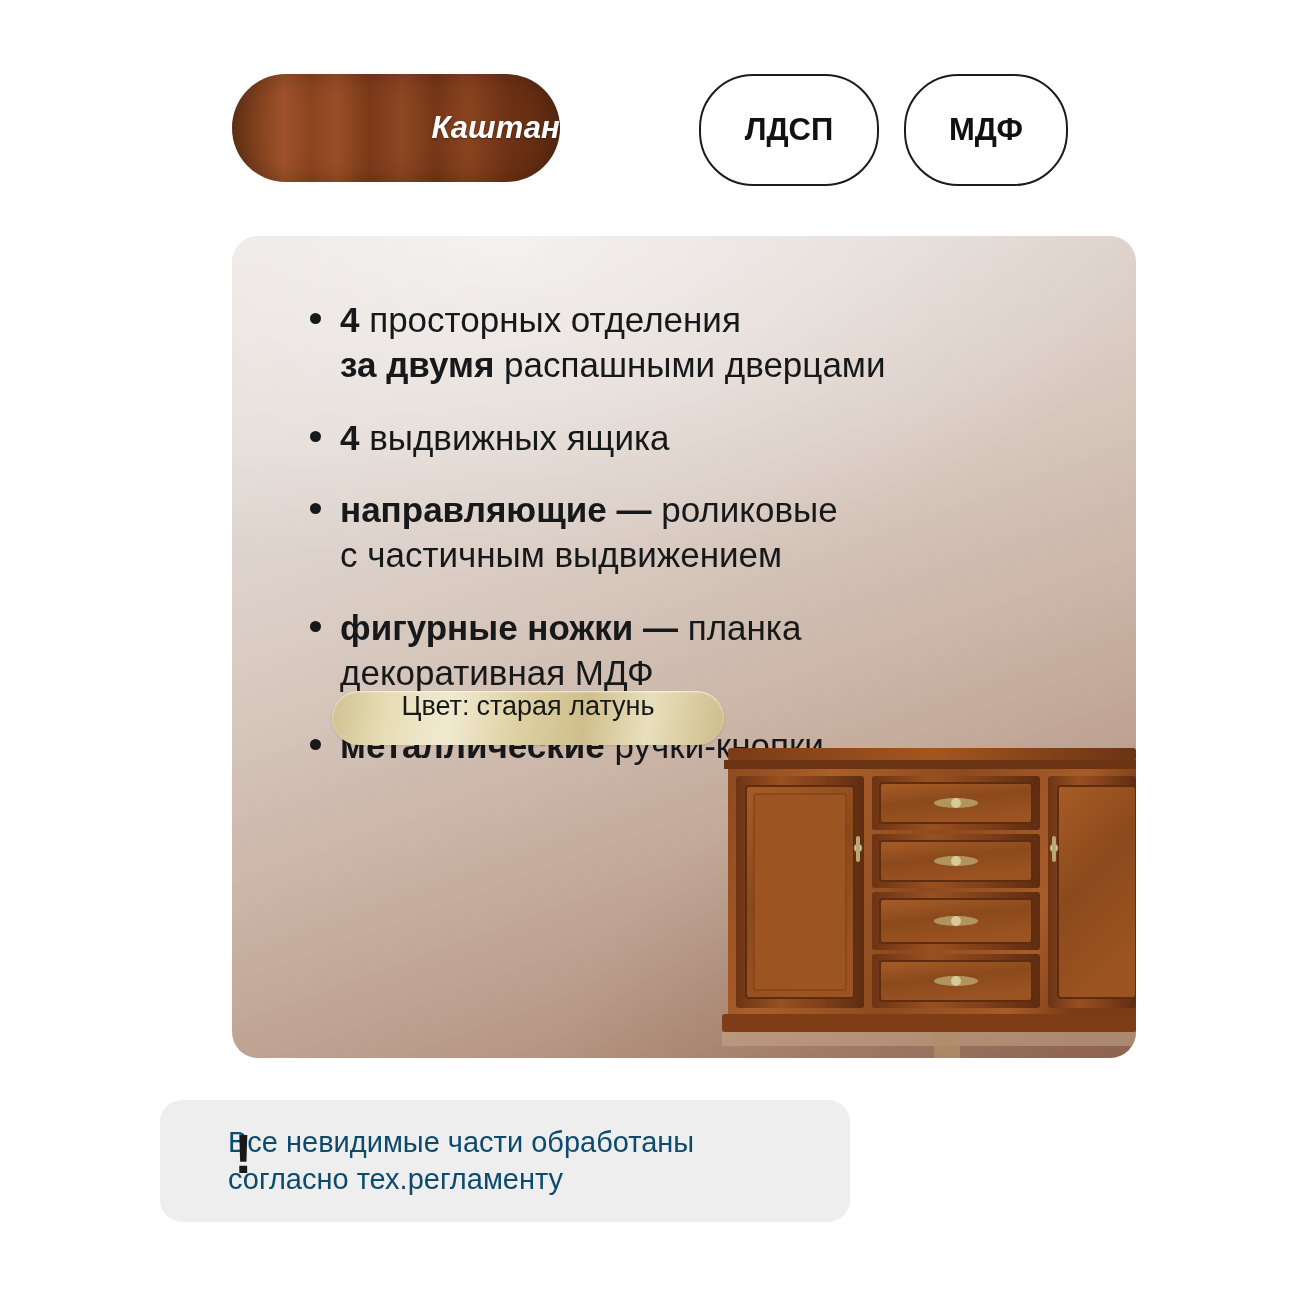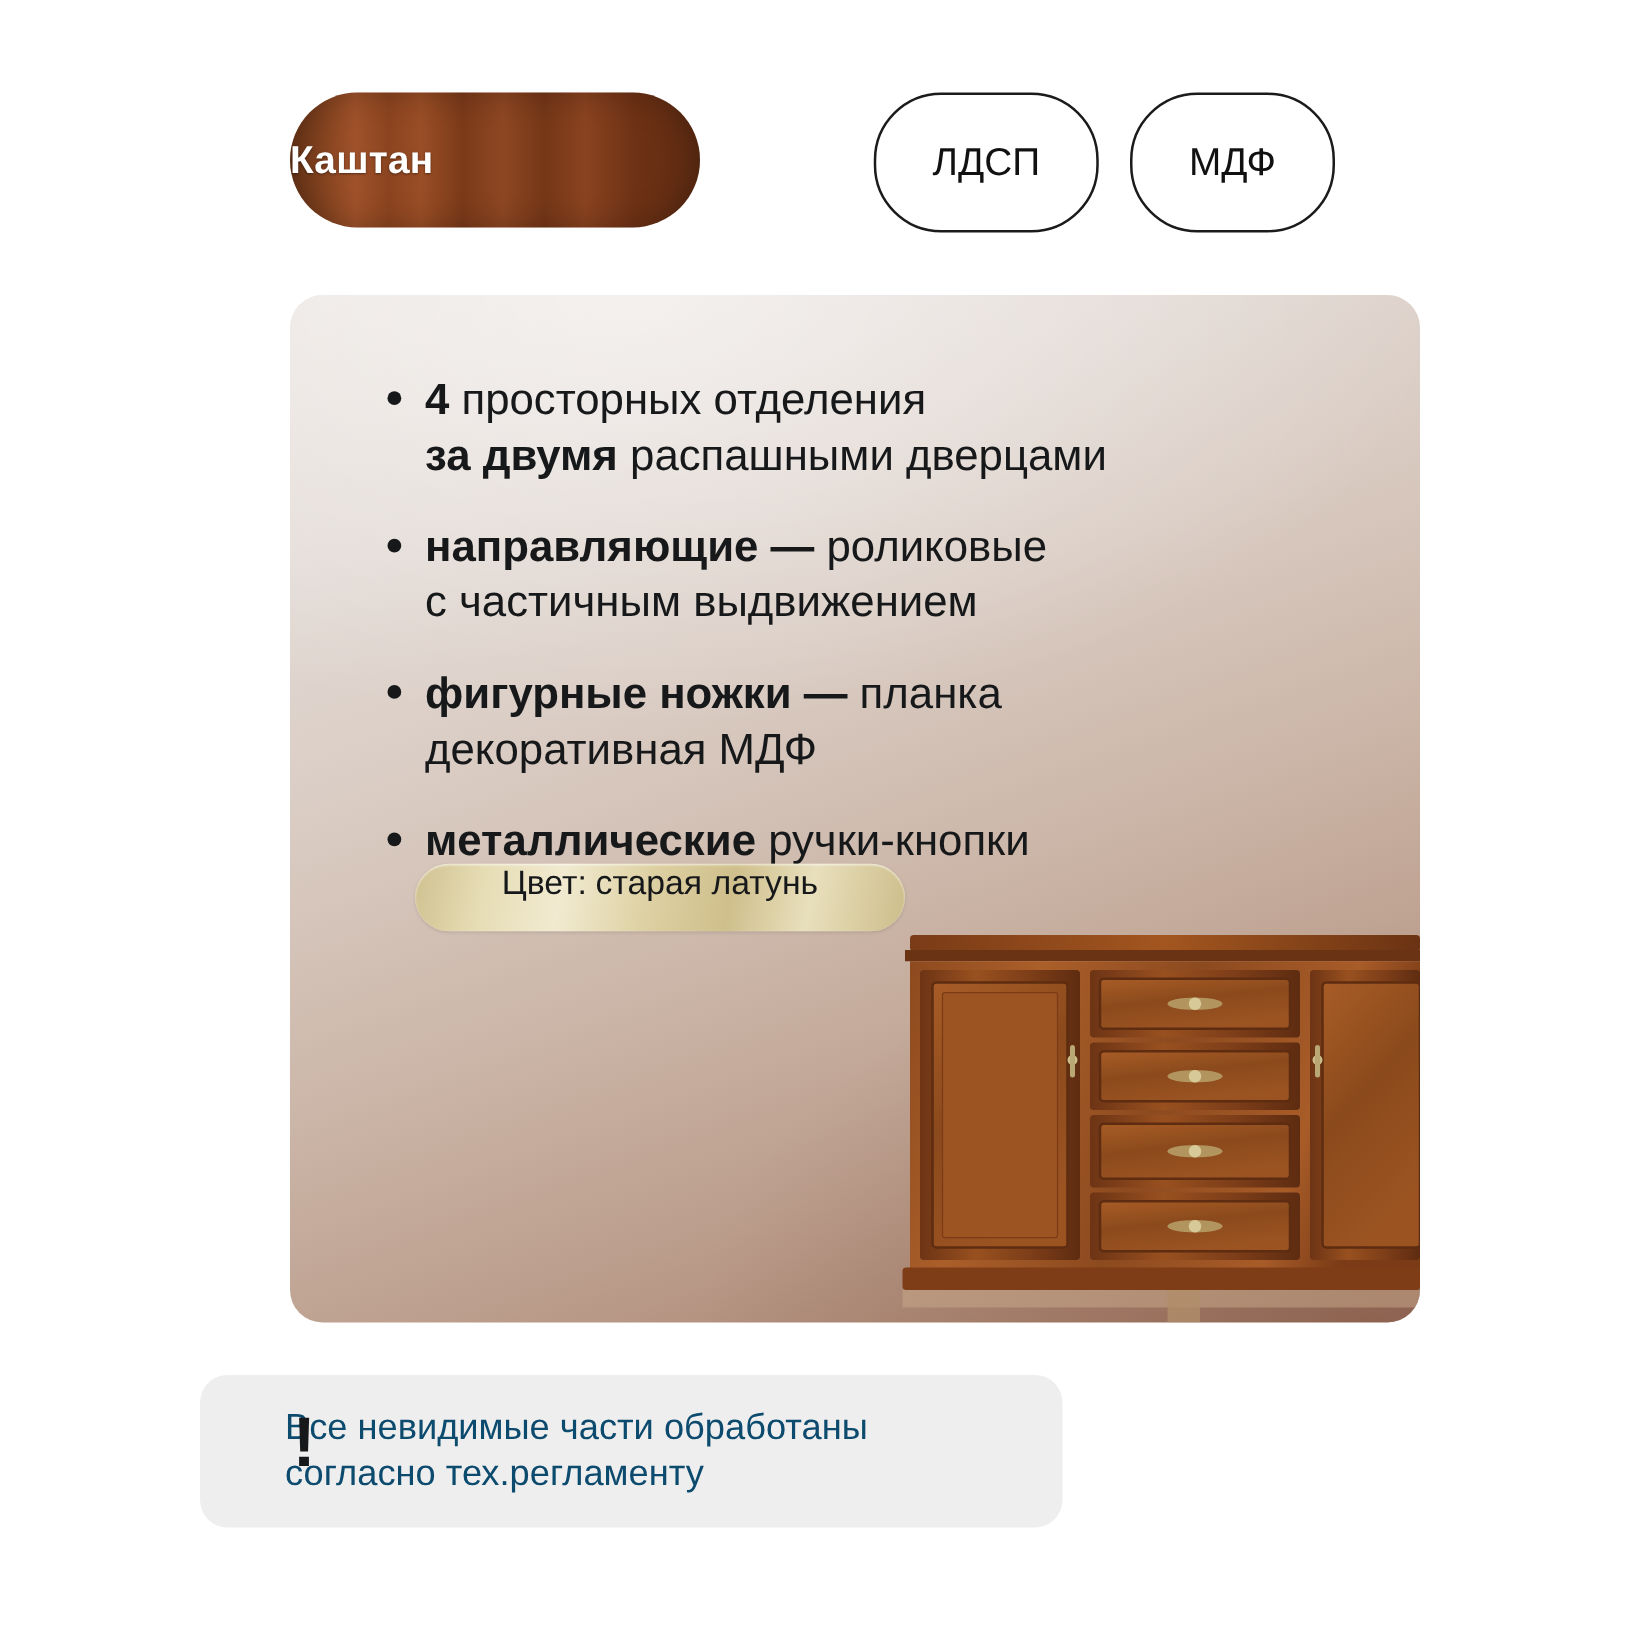--- a/index.html
+++ b/index.html
@@ -44,22 +44,23 @@
         #8b4420 24%,
         #9a4e26 32%,
         #7b3a19 42%,
         #8e4723 52%,
         #753717 62%,
         #8a4320 72%,
         #6e3215 84%,
         #5e2b12 100%);
     display: flex;
     align-items: center;
-    justify-content: flex-start;
+    justify-content: flex-end;
     box-shadow: inset 0 0 26px rgba(0,0,0,0.25);
+    font-style: italic;
   }
   .chip-color span {
     color: #ffffff;
     font-size: 31px;
     font-weight: bold;
     letter-spacing: 0.2px;
     text-shadow: 0 1px 2px rgba(0,0,0,0.45);
   }
   .chip-outline {
     position: absolute;
@@ -67,21 +68,21 @@
     height: 108px;
     border: 2px solid #1b1b1b;
     border-radius: 54px;
     background: #ffffff;
     display: flex;
     align-items: center;
     justify-content: center;
   }
   .chip-outline span {
     font-size: 31px;
-    font-weight: normal;
+    font-weight: bold;
     color: #111111;
   }
   #chip-ldsp { left: 467px; width: 176px; }
   #chip-mdf  { left: 672px; width: 160px; }
 
   
   .main-card {
     position: absolute;
     left: 232px;
     top: 236px;
@@ -234,20 +235,25 @@
 
       <li class="feature">
         <span class="line">
           <b>4</b><span> просторных отделения</span>
         </span>
         <span class="line">
           <b>за двумя</b><span> распашными дверцами</span>
         </span>
       </li>
 
+      <li class="feature">
+        <span class="line">
+          <b>4</b><span> выдвижных ящика</span>
+        </span>
+      </li>
 
       <li class="feature">
         <span class="line">
           <b>направляющие —</b><span> роликовые</span>
         </span>
         <span class="line">с частичным выдвижением</span>
       </li>
 
       <li class="feature">
         <span class="line">

